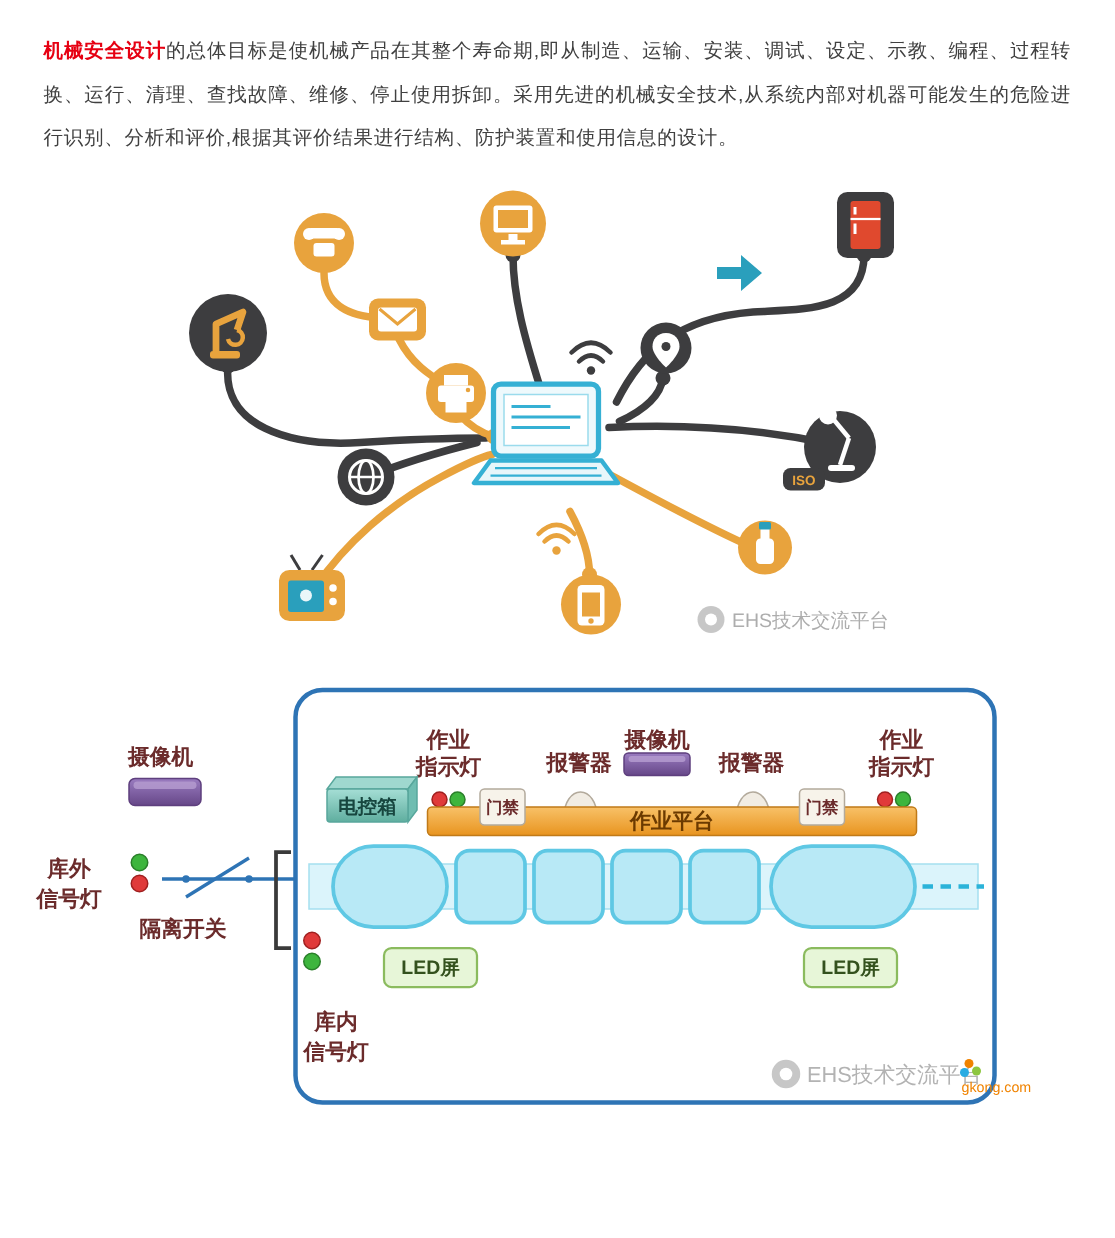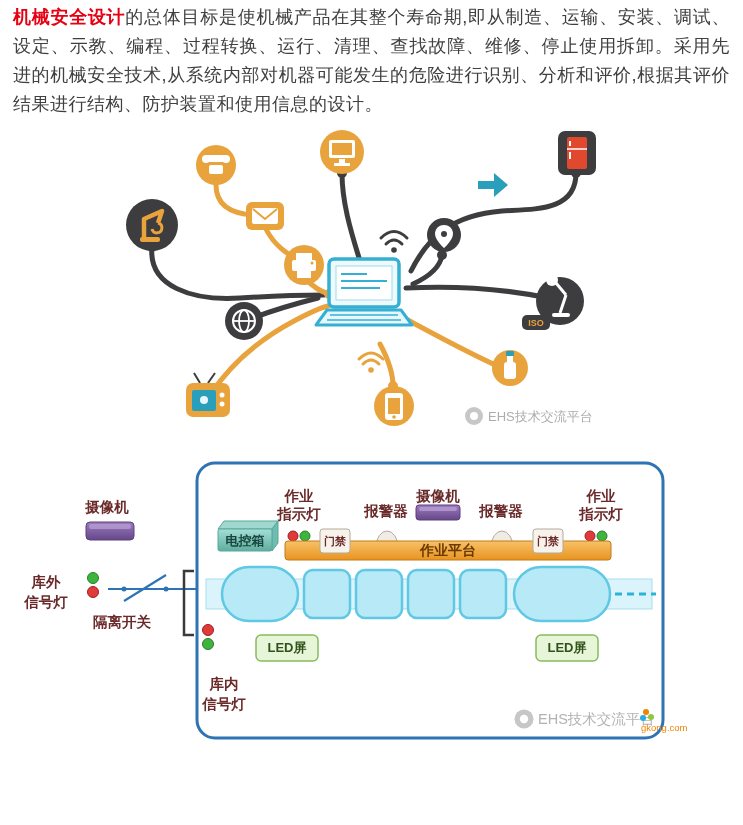--- a/index.html
+++ b/index.html
@@ -4,23 +4,23 @@
 <style>
   html,body{margin:0;padding:0;}
   body{
     width:743px;
     background:#ffffff;
     font-family:"Liberation Sans","DejaVu Sans",sans-serif;
     color:#3f3f3f;
   }
   .article{width:743px;}
   .para{
-    margin:0;
+    margin:16px;
     padding:3px 13px 0 13px;
-    font-size:18px;
+    font-size:13px;
     line-height:29px;
     text-align:justify;
     color:#404040;
     letter-spacing:0.5px;
   }
   .lead{
     color:#e60012;
     font-weight:bold;
   }
   .figure1{

